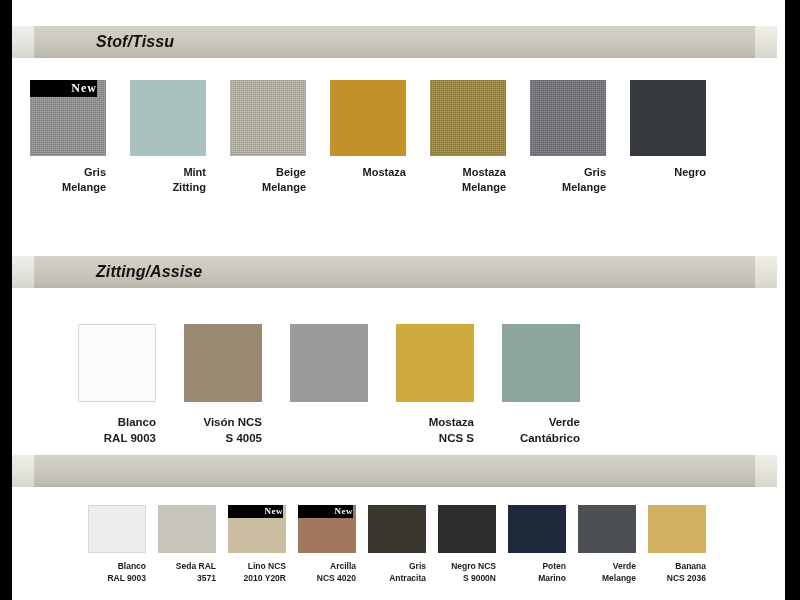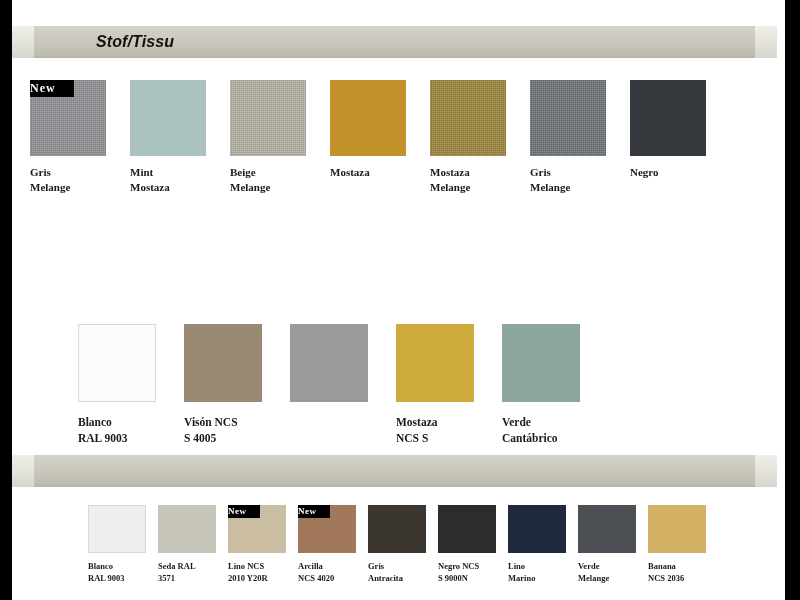--- a/index.html
+++ b/index.html
@@ -113,29 +113,31 @@
 
   .new-badge {
     position: absolute;
     left: 0;
     top: 0;
     background: #000000;
     color: #ffffff;
     font-family: "Liberation Serif", serif;
     font-weight: 700;
     letter-spacing: 1px;
-    text-align: left;
+    text-align: right;
     z-index: 3;
+    padding-left: 23px;
   }
 
   .swatch-label {
-    font-family: Liberation Serif, serif;
+    font-family: Liberation Sans, sans-serif;
     font-weight: 700;
     color: #1a1a1a;
     white-space: pre-line;
+    text-align: right;
   }
 
   
   #row-fabric { left: 18px; top: 80px; gap: 24px; }
   #row-fabric .swatch-chip { width: 76px; height: 76px; }
   #row-fabric .swatch-cell { width: 76px; }
   #row-fabric .new-badge {
     width: 44px; height: 17px; line-height: 17px; font-size: 12px;
   }
   #row-fabric .swatch-label {
@@ -178,21 +180,21 @@
         <div class="swatch-cell">
           <div class="swatch-chip textured" style="background: rgb(142, 144, 147);">
             <span class="new-badge">New</span>
           </div>
           <div class="swatch-label">Gris
 Melange</div>
         </div>
         <div class="swatch-cell">
           <div class="swatch-chip" style="background: rgb(169, 194, 191);"></div>
           <div class="swatch-label">Mint
-Mostaza</div>
+Zitting</div>
         </div>
         <div class="swatch-cell">
           <div class="swatch-chip textured" style="background: rgb(181, 178, 163);"></div>
           <div class="swatch-label">Beige
 Melange</div>
         </div>
         <div class="swatch-cell">
           <div class="swatch-chip" style="background: rgb(194, 145, 44);"></div>
           <div class="swatch-label">Mostaza</div>
         </div>
@@ -205,20 +207,25 @@
           <div class="swatch-chip textured" style="background: rgb(111, 114, 118);"></div>
           <div class="swatch-label">Gris
 Melange</div>
         </div>
         <div class="swatch-cell">
           <div class="swatch-chip" style="background: rgb(53, 56, 60);"></div>
           <div class="swatch-label">Negro</div>
         </div>
       </div>
 
+    <div class="section-bar" id="bar-seat" style="top:256px;">
+      <span class="cap left"></span>
+      <span class="cap right"></span>
+      <span class="bar-title">Zitting/Assise</span>
+    </div>
 
     <div class="swatch-row" id="row-seat">
         <div class="swatch-cell">
           <div class="swatch-chip bordered" style="background: rgb(251, 251, 249);"></div>
           <div class="swatch-label">Blanco
 RAL 9003</div>
         </div>
         <div class="swatch-cell">
           <div class="swatch-chip" style="background: rgb(154, 138, 115);"></div>
           <div class="swatch-label">Visón NCS
@@ -274,21 +281,21 @@
           <div class="swatch-label">Gris
 Antracita</div>
         </div>
         <div class="swatch-cell">
           <div class="swatch-chip" style="background: rgb(44, 44, 44);"></div>
           <div class="swatch-label">Negro NCS
 S 9000N</div>
         </div>
         <div class="swatch-cell">
           <div class="swatch-chip" style="background: rgb(30, 42, 60);"></div>
-          <div class="swatch-label">Lino
+          <div class="swatch-label">Poten
 Marino</div>
         </div>
         <div class="swatch-cell">
           <div class="swatch-chip" style="background: rgb(76, 80, 84);"></div>
           <div class="swatch-label">Verde
 Melange</div>
         </div>
         <div class="swatch-cell">
           <div class="swatch-chip" style="background: rgb(210, 177, 101);"></div>
           <div class="swatch-label">Banana

